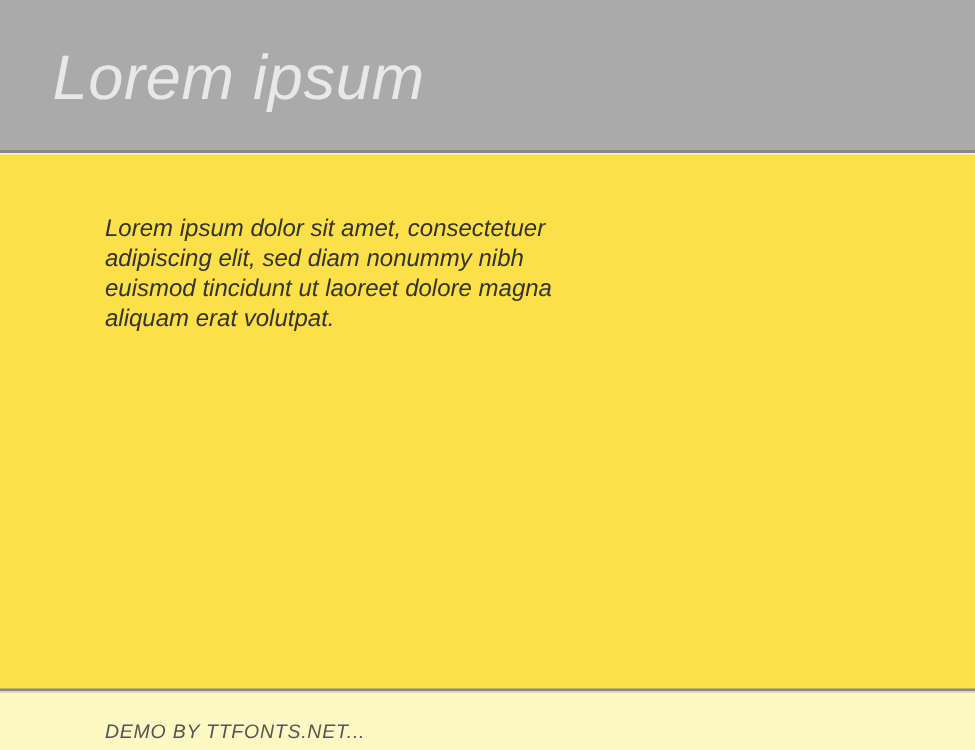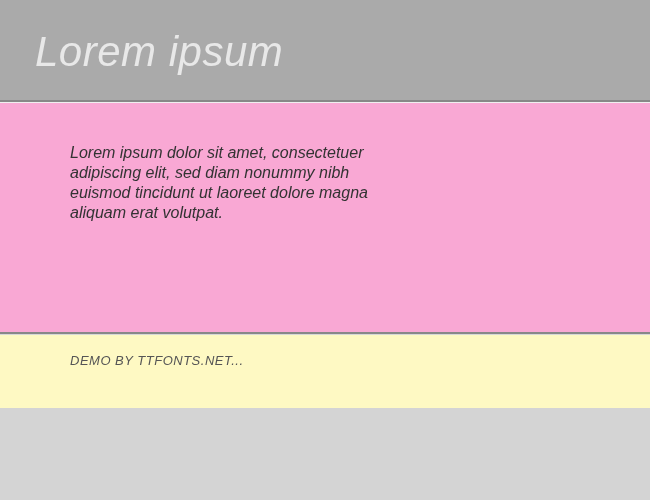--- a/index.html
+++ b/index.html
@@ -20,23 +20,23 @@
       padding: 28px 0 24px 35px;
       border-bottom: 2px solid #888;
     }
     .header-title {
       font-size: 42px;
       color: #e8e8e8;
       font-weight: normal;
       letter-spacing: 0.5px;
     }
     .content {
-      background: #f9a8d4;
+      background: #fde047;
       padding: 40px 0 0 70px;
-      height: 232px;
+      height: 359px;
       border-top: 1px solid #f0f0f0;
       border-bottom: 2px solid #888;
     }
     .body-text {
       font-size: 16px;
       line-height: 20px;
       color: #333;
       width: 310px;
       font-weight: 500;
     }

